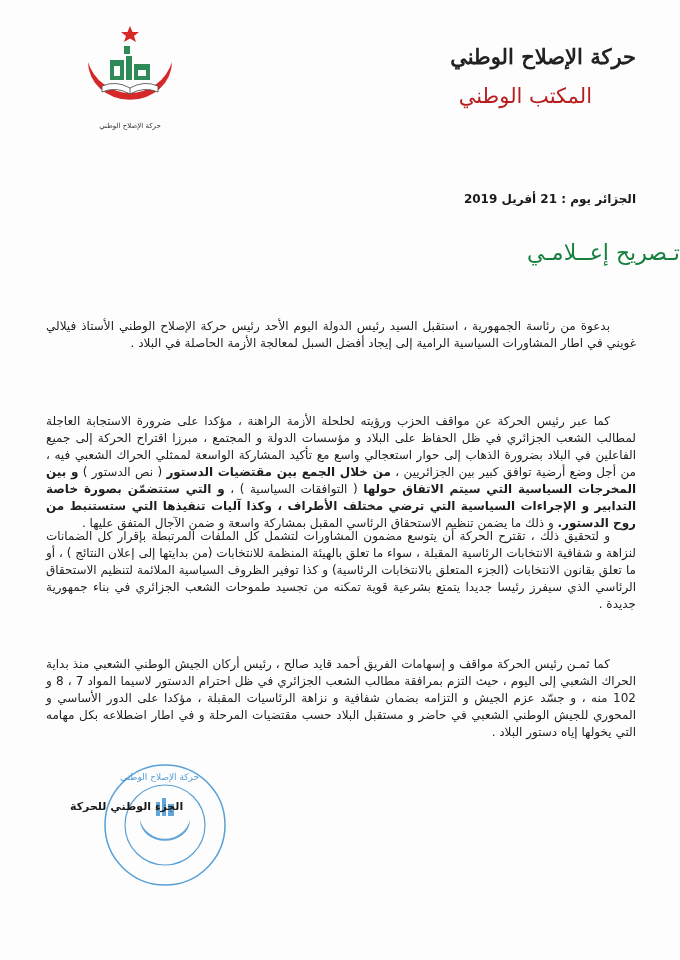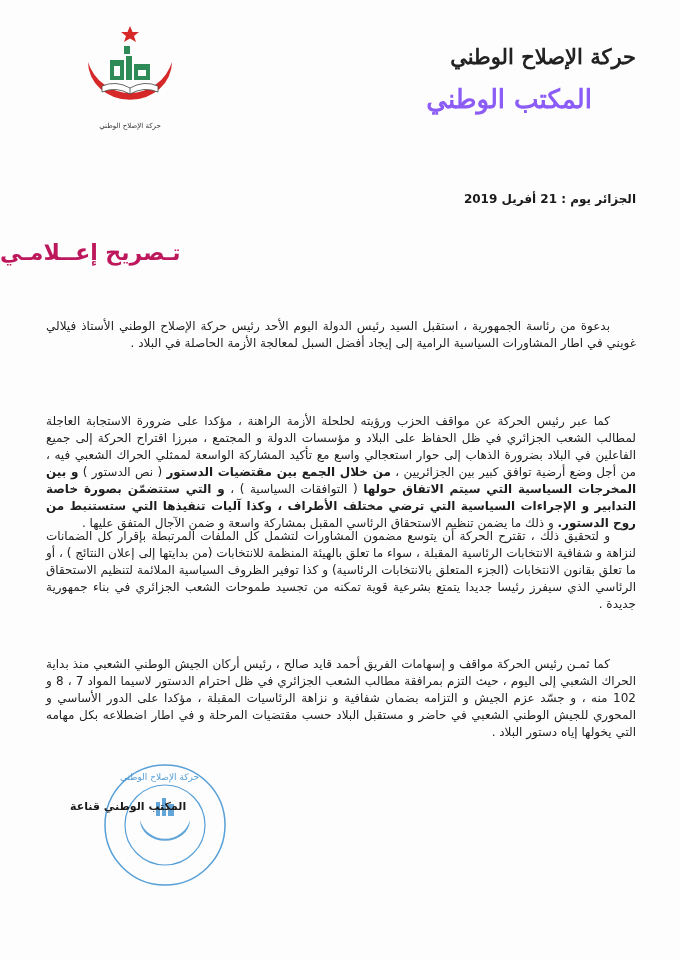--- a/index.html
+++ b/index.html
@@ -4,25 +4,25 @@
 <style>
   html, body { margin: 0; padding: 0; background: #ffffff; }
   body { width: 680px; height: 960px; position: relative; overflow: hidden; font-family: "DejaVu Sans", sans-serif; color: #1c1c1c; }
   .page { position: absolute; left: 0; top: 0; width: 680px; height: 960px; background: #fdfdfd; }
 
   .logo { position: absolute; left: 78px; top: 22px; width: 104px; height: 116px; }
   .logo svg { width: 104px; height: 100px; display: block; }
   .logo-caption { position: absolute; left: 0; top: 100px; width: 104px; text-align: center; font-size: 7px; color: #333; direction: rtl; font-family: "DejaVu Serif", serif; }
 
   .org-name { position: absolute; right: 44px; top: 44px; font-size: 21px; font-weight: bold; direction: rtl; font-family: "DejaVu Serif", serif; color: #222; }
-  .office-name { position: absolute; right: 88px; top: 84px; font-size: 26px; font-weight: bold; direction: rtl; font-family: "DejaVu Serif", serif; color: #8b5cf6; }
+  .office-name { position: absolute; right: 88px; top: 84px; font-size: 21px; font-weight: normal; direction: rtl; font-family: "DejaVu Serif", serif; color: #b91c1c; }
 
   .date-line { position: absolute; right: 44px; top: 180px; font-size: 12px; font-weight: bold; direction: rtl; color: #1a1a1a; margin-top: 12px; }
 
-  .doc-title { position: absolute; left: 0; width: 680px; top: 240px; text-align: left; font-size: 22px; font-weight: bold; direction: rtl; color: #be185d; letter-spacing: 1px; }
+  .doc-title { position: absolute; left: 0; width: 680px; top: 240px; text-align: right; font-size: 22px; font-weight: normal; direction: rtl; color: #15803d; letter-spacing: 1px; }
 
   .body-text { position: absolute; left: 46px; right: 44px; direction: rtl; text-align: justify; font-size: 12px; line-height: 17px; color: #1e1e1e; }
   .body-text p { margin: 0; }
   .p1 { top: 318px; }
   .p2 { top: 368px; }
   .p3 { top: 413px; }
   .p4 { top: 528px; }
   .p5 { top: 656px; }
   .indent { text-indent: 26px; }
   .bold { font-weight: bold; }
@@ -79,15 +79,15 @@
       <circle cx="65" cy="65" r="60" fill="none" stroke="#3a8fd0" stroke-width="1.5" opacity="0.85"></circle>
       <circle cx="65" cy="65" r="40" fill="none" stroke="#3a8fd0" stroke-width="1.2" opacity="0.85"></circle>
       <path d="M40 60 A26 26 0 0 0 90 60 A24 20 0 0 1 40 60 Z" fill="#3a8fd0" opacity="0.8"></path>
       <rect x="56" y="42" width="4" height="14" fill="#3a8fd0" opacity="0.8"></rect>
       <rect x="62" y="38" width="4" height="18" fill="#3a8fd0" opacity="0.8"></rect>
       <rect x="68" y="44" width="6" height="12" fill="#3a8fd0" opacity="0.8"></rect>
       <text x="20" y="20" font-size="9" fill="#3a8fd0" opacity="0.85" font-family="DejaVu Sans, sans-serif">حركة الإصلاح الوطني</text>
     </svg>
   </div>
 
-  <div class="signature">المكتب الوطني قناعة</div>
+  <div class="signature">الجزء الوطني للحركة</div>
 
 </div>
 
 </body></html>

